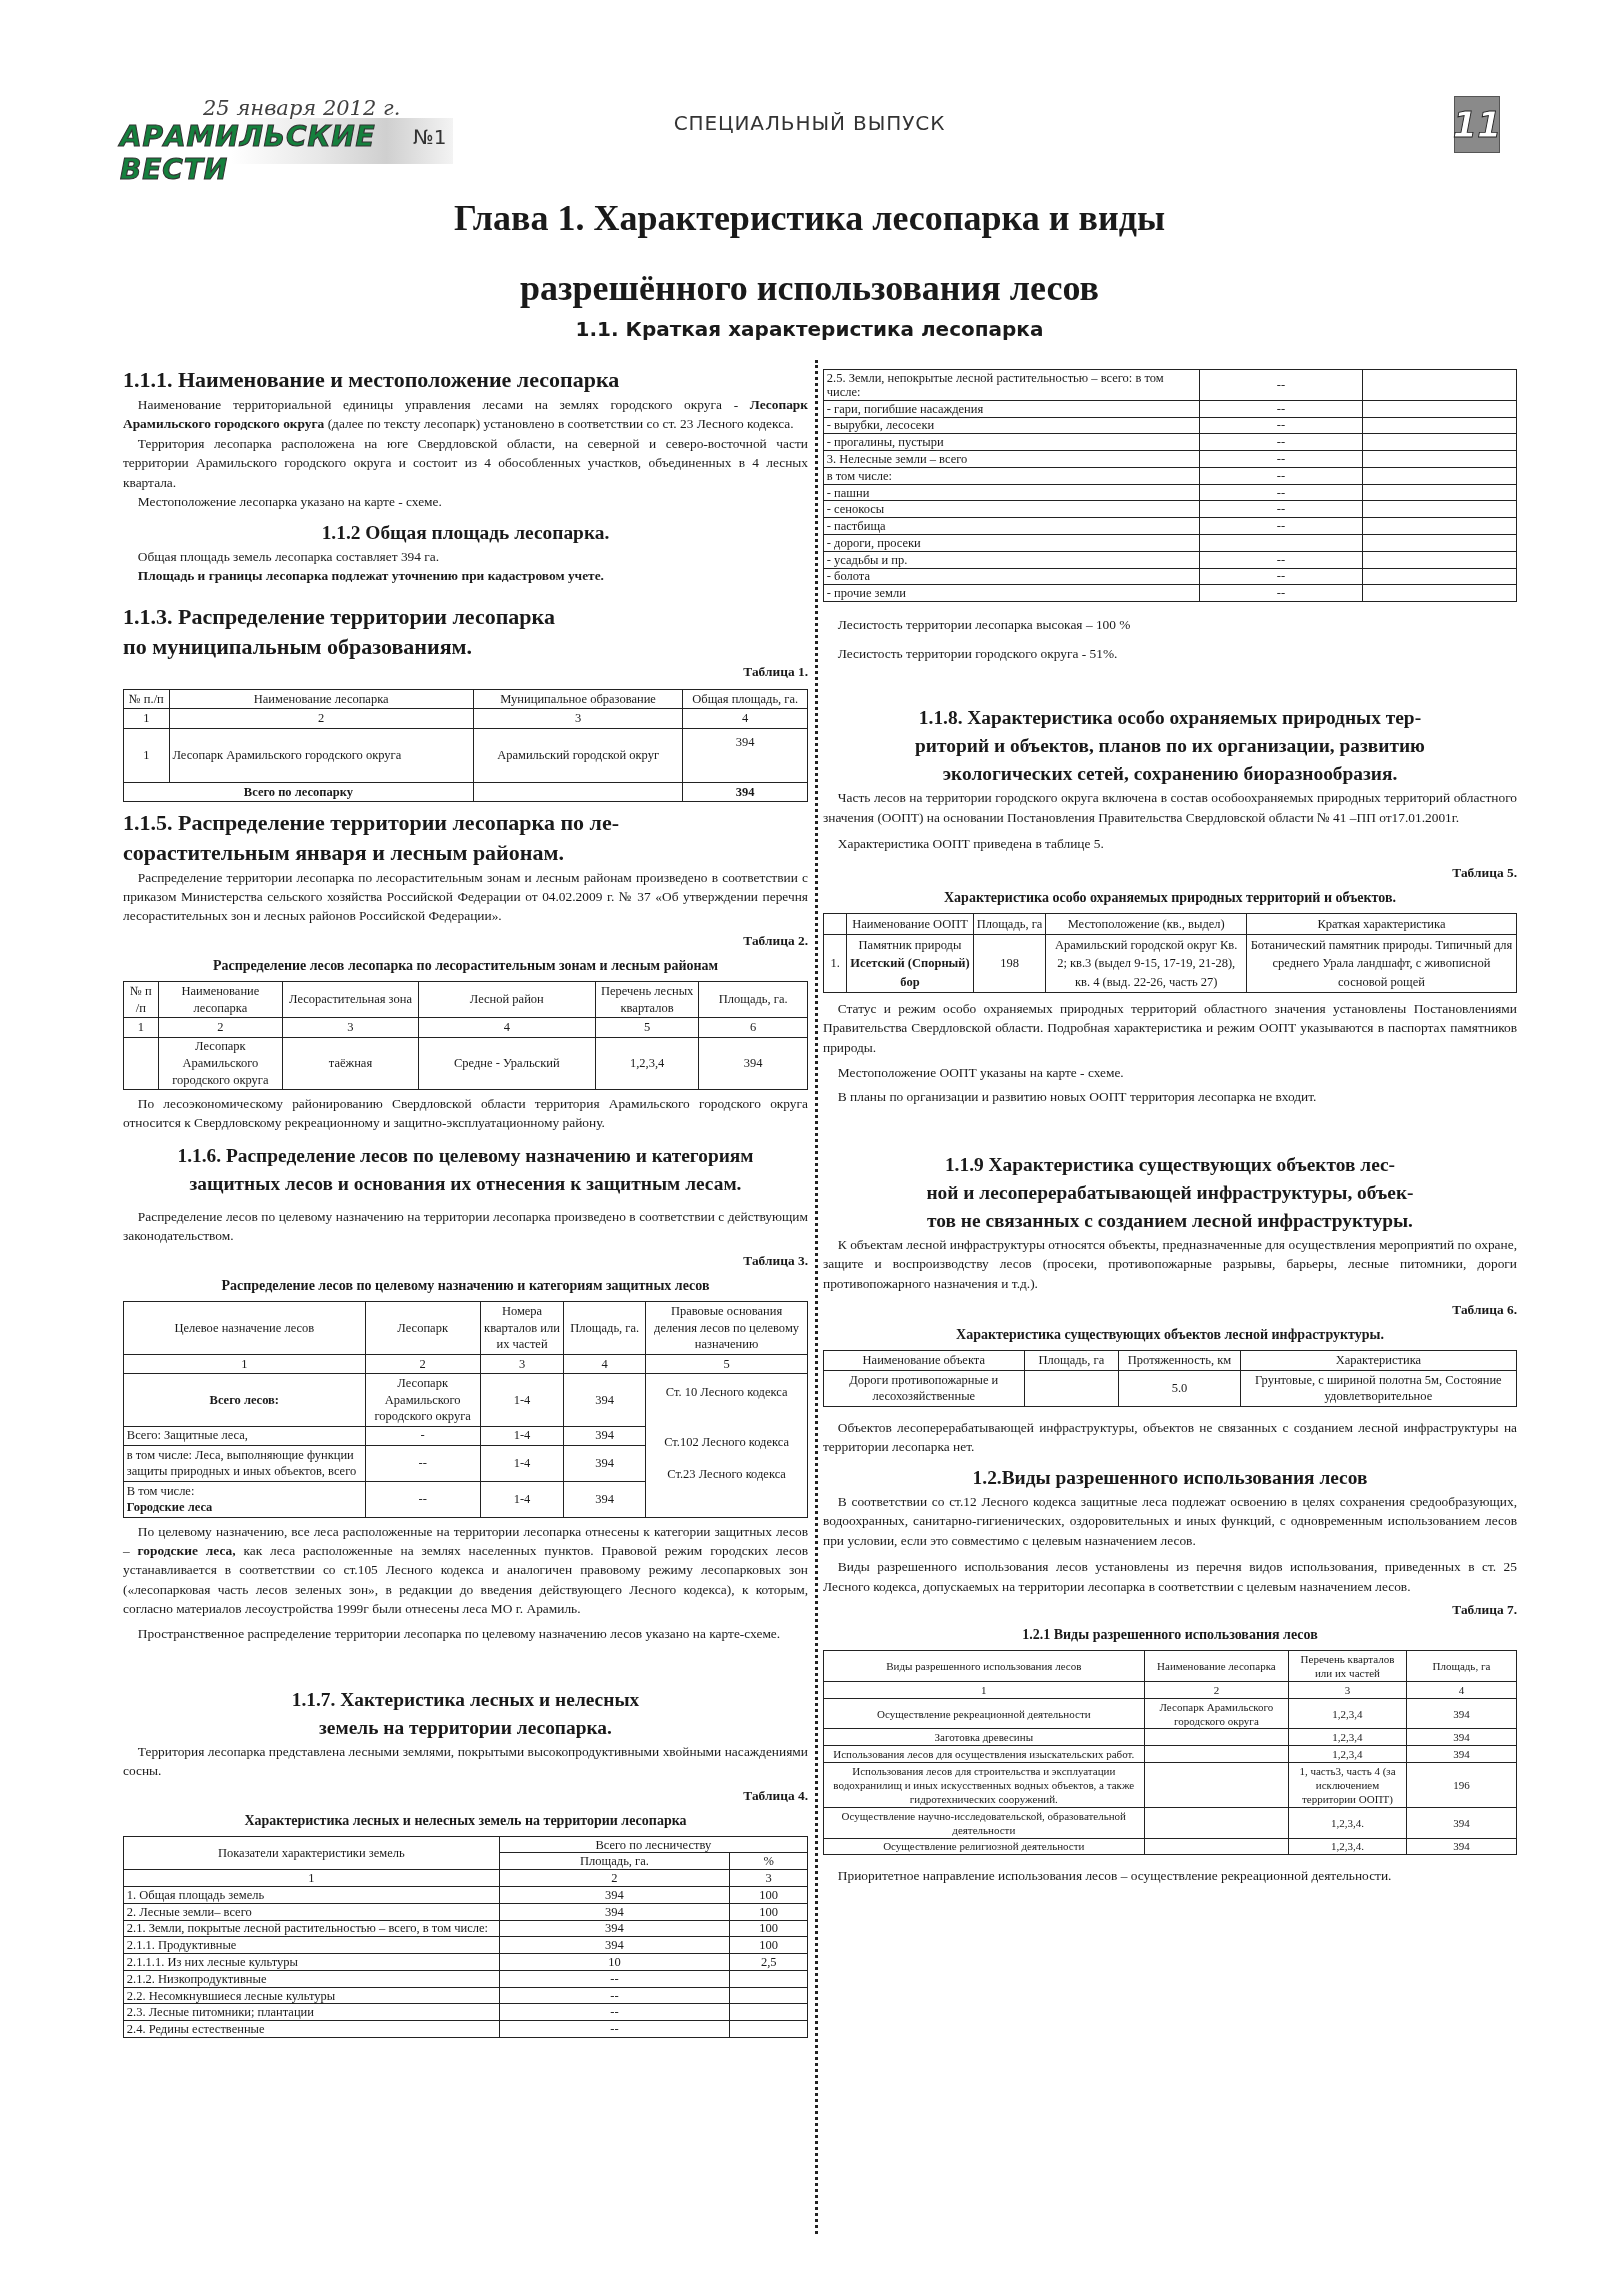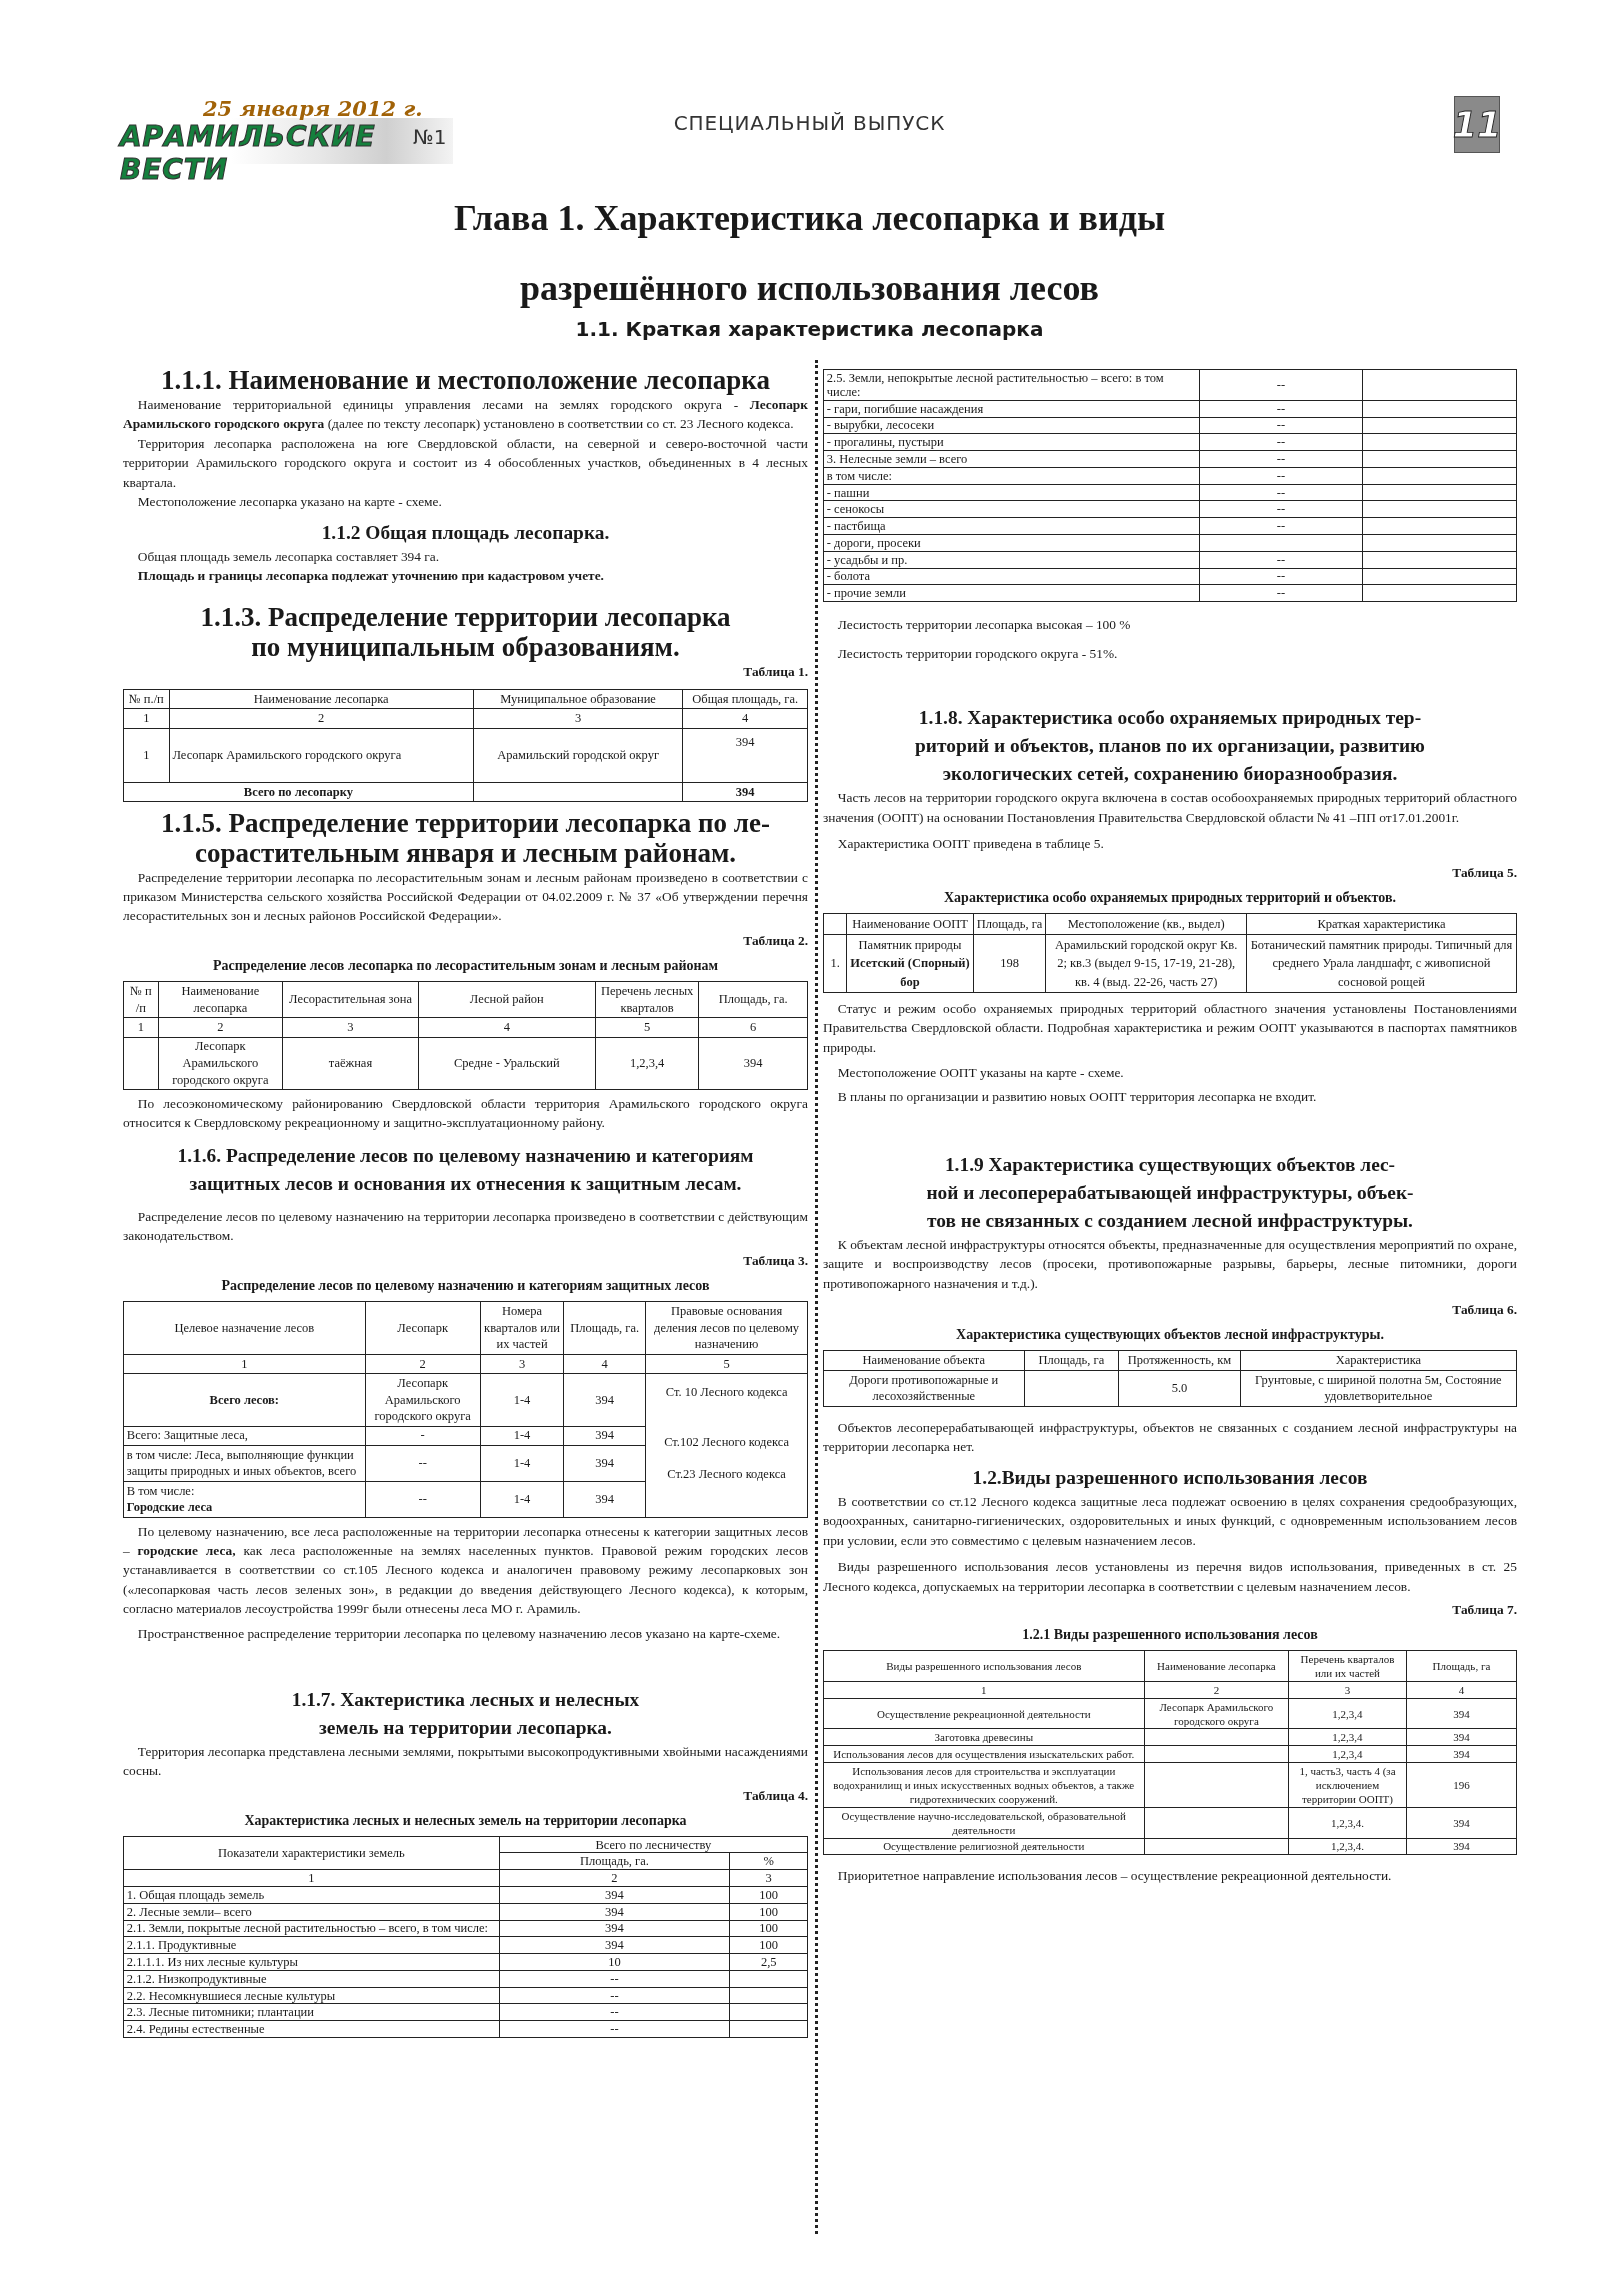--- a/index.html
+++ b/index.html
@@ -1,20 +1,20 @@
 <!DOCTYPE html>
 <html style="font-size:14.8px"><head>
 <meta charset="utf-8">
 <style>
   html, body { margin:0; padding:0; background:#fff; }
   body { width:1619px; height:2290px; position:relative; overflow:hidden;
          font-family:"Liberation Serif", serif; color:#1a1a1a; }
   .masthead { position:absolute; left:120px; top:92px; width:332px; height:74px; }
   .mh-date { position:absolute; left:83px; top:3.7px; font-style:italic; font-size:21px;
-             font-family:"DejaVu Serif", serif; color:#a16207;font-weight:bold; }
+             font-family:"DejaVu Serif", serif; color:#404040; }
   .mh-bg { position:absolute; left:111px; top:26px; width:222px; height:46px;
            background:linear-gradient(90deg,#fff 0%,#ddd 40%,#bbb 70%,#eee 100%); opacity:.7; }
   .mh-title { position:absolute; left:0; top:28px; font-family:"DejaVu Sans", sans-serif;
               font-style:italic; font-weight:bold; font-size:28px; letter-spacing:0.9px;
               color:#15803d; -webkit-text-stroke:1.1px #333; }
   .mh-num { position:absolute; left:293px; top:33px; font-size:20px; font-family:"DejaVu Sans",sans-serif; color:#333; }
   .special { position:absolute; left:0; right:0; top:111px; text-align:center;
              font-family:"DejaVu Sans", sans-serif; font-size:20px; letter-spacing:0.9px; color:#333; }
   .pagenum { position:absolute; left:1454px; top:96px; width:44px; height:55px;
              background:#8a8a8a; border:1.8px solid #555; display:flex; align-items:center;
@@ -22,21 +22,21 @@
              color:#fff; -webkit-text-stroke:0.9px #222; font-family:"DejaVu Sans",sans-serif; }
   .chapter { position:absolute; left:0; right:0; top:183px; text-align:center;
              font-weight:bold; font-size:36px; line-height:70px; }
   .subchapter { position:absolute; left:0; right:0; top:317px; text-align:center;
                 font-family:"DejaVu Sans", sans-serif; font-weight:bold; font-size:20px; }
   .col { position:absolute; top:365px; font-size:13.4px; line-height:19.4px; }
   .col-left { left:123px; width:685px; }
   .col-right { left:823px; width:694px; top:369px; }
   .divider { position:absolute; left:815px; top:360px; width:0; height:1874px;
              border-left:3.7px dotted #222; }
-  h2 { font-weight:bold; text-align:center; margin:0; font-size:27px; line-height:30px; }
+  h2 { font-weight:bold; text-align:left; margin:0; font-size:22px; line-height:30px; }
   h3 { font-weight:bold; text-align:center; margin:0; font-size:19.4px; line-height:28px; }
   p { margin:0; text-indent:14.8px; text-align:justify; }
   .bold { font-weight:bold; }
   .tabnum { text-align:right; font-weight:bold; font-size:13.4px; }
   .tabtitle { text-align:center; font-weight:bold; font-size:14px; margin:5.5px 0; }
   table { border-collapse:collapse; width:100%; font-size:12.5px; line-height:16.6px; }
   td, th { border:1.2px solid #222; padding:0.9px 2.8px; text-align:center; vertical-align:middle; font-weight:normal; }
   td.l { text-align:left; }
 </style>
 </head>

